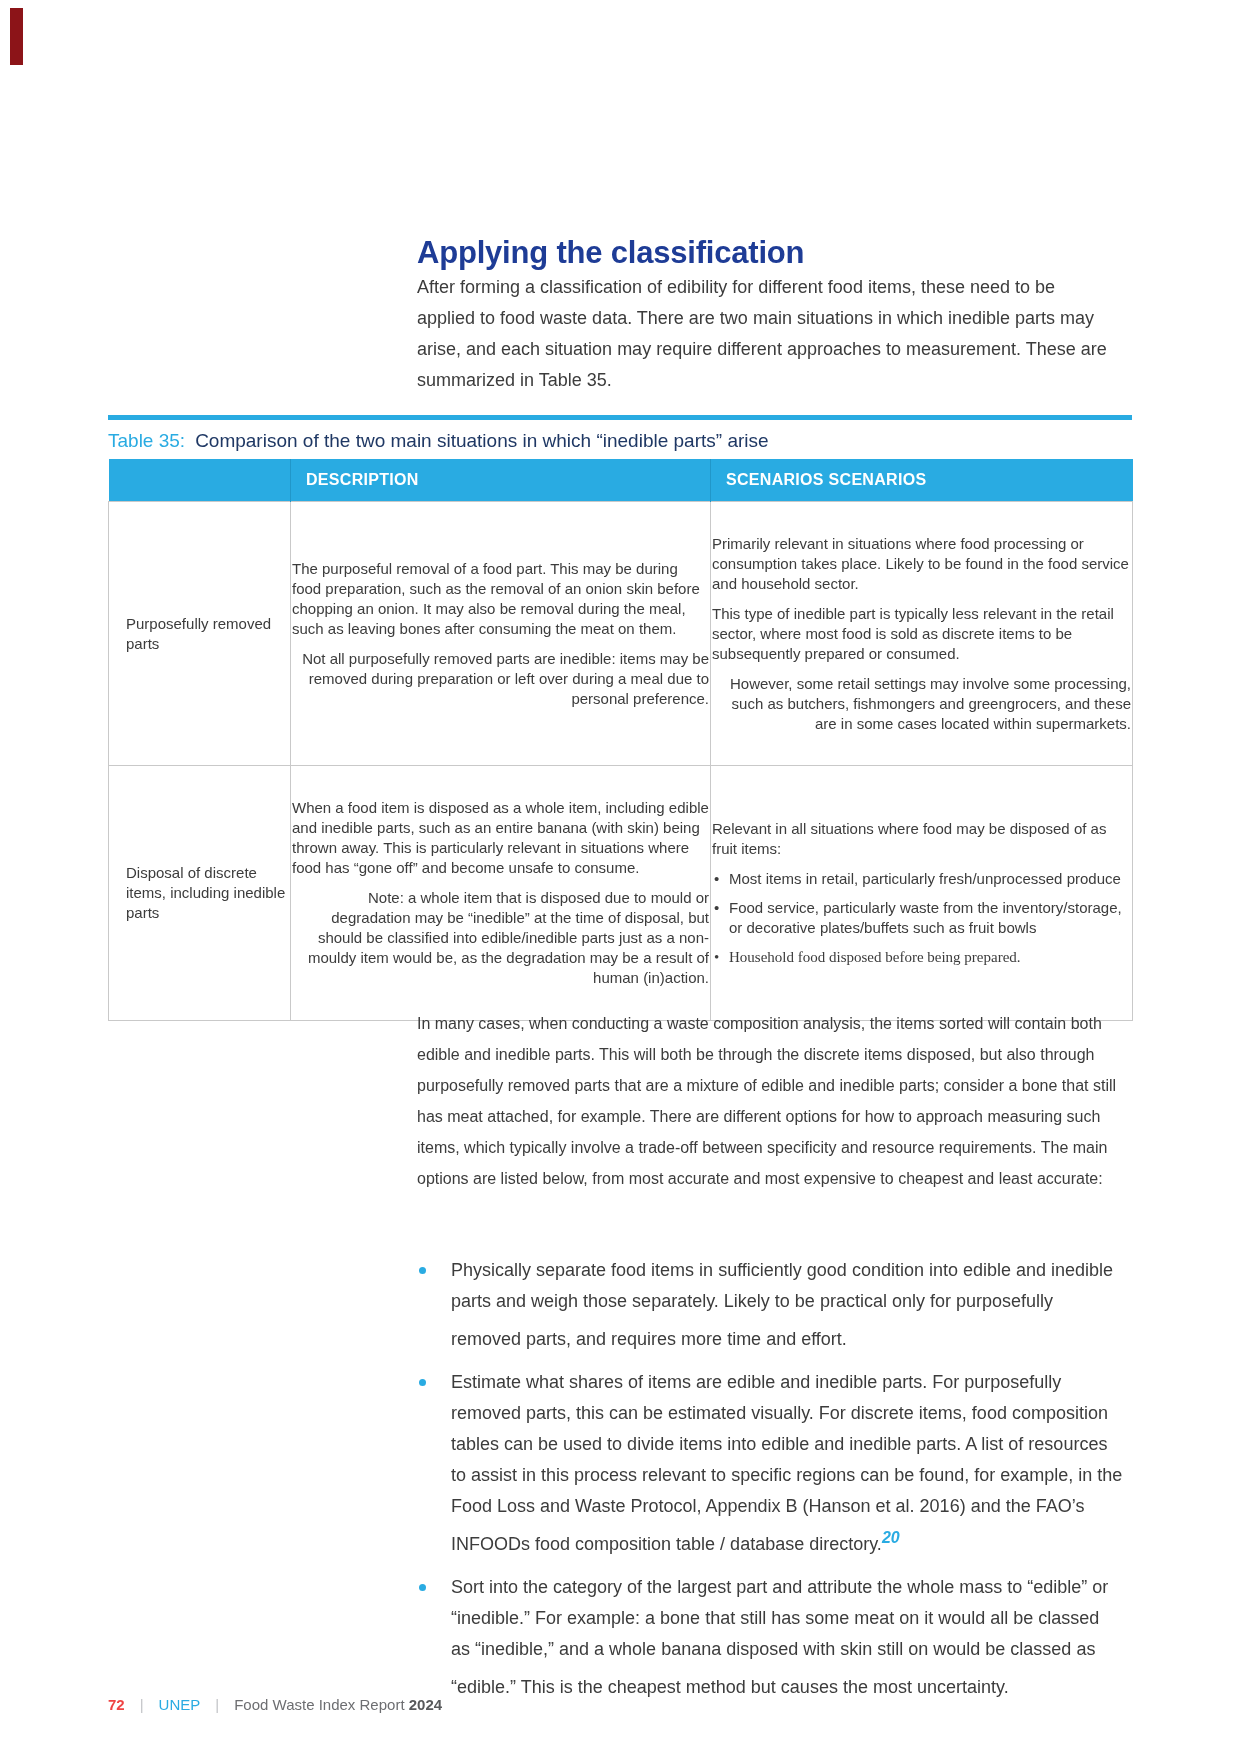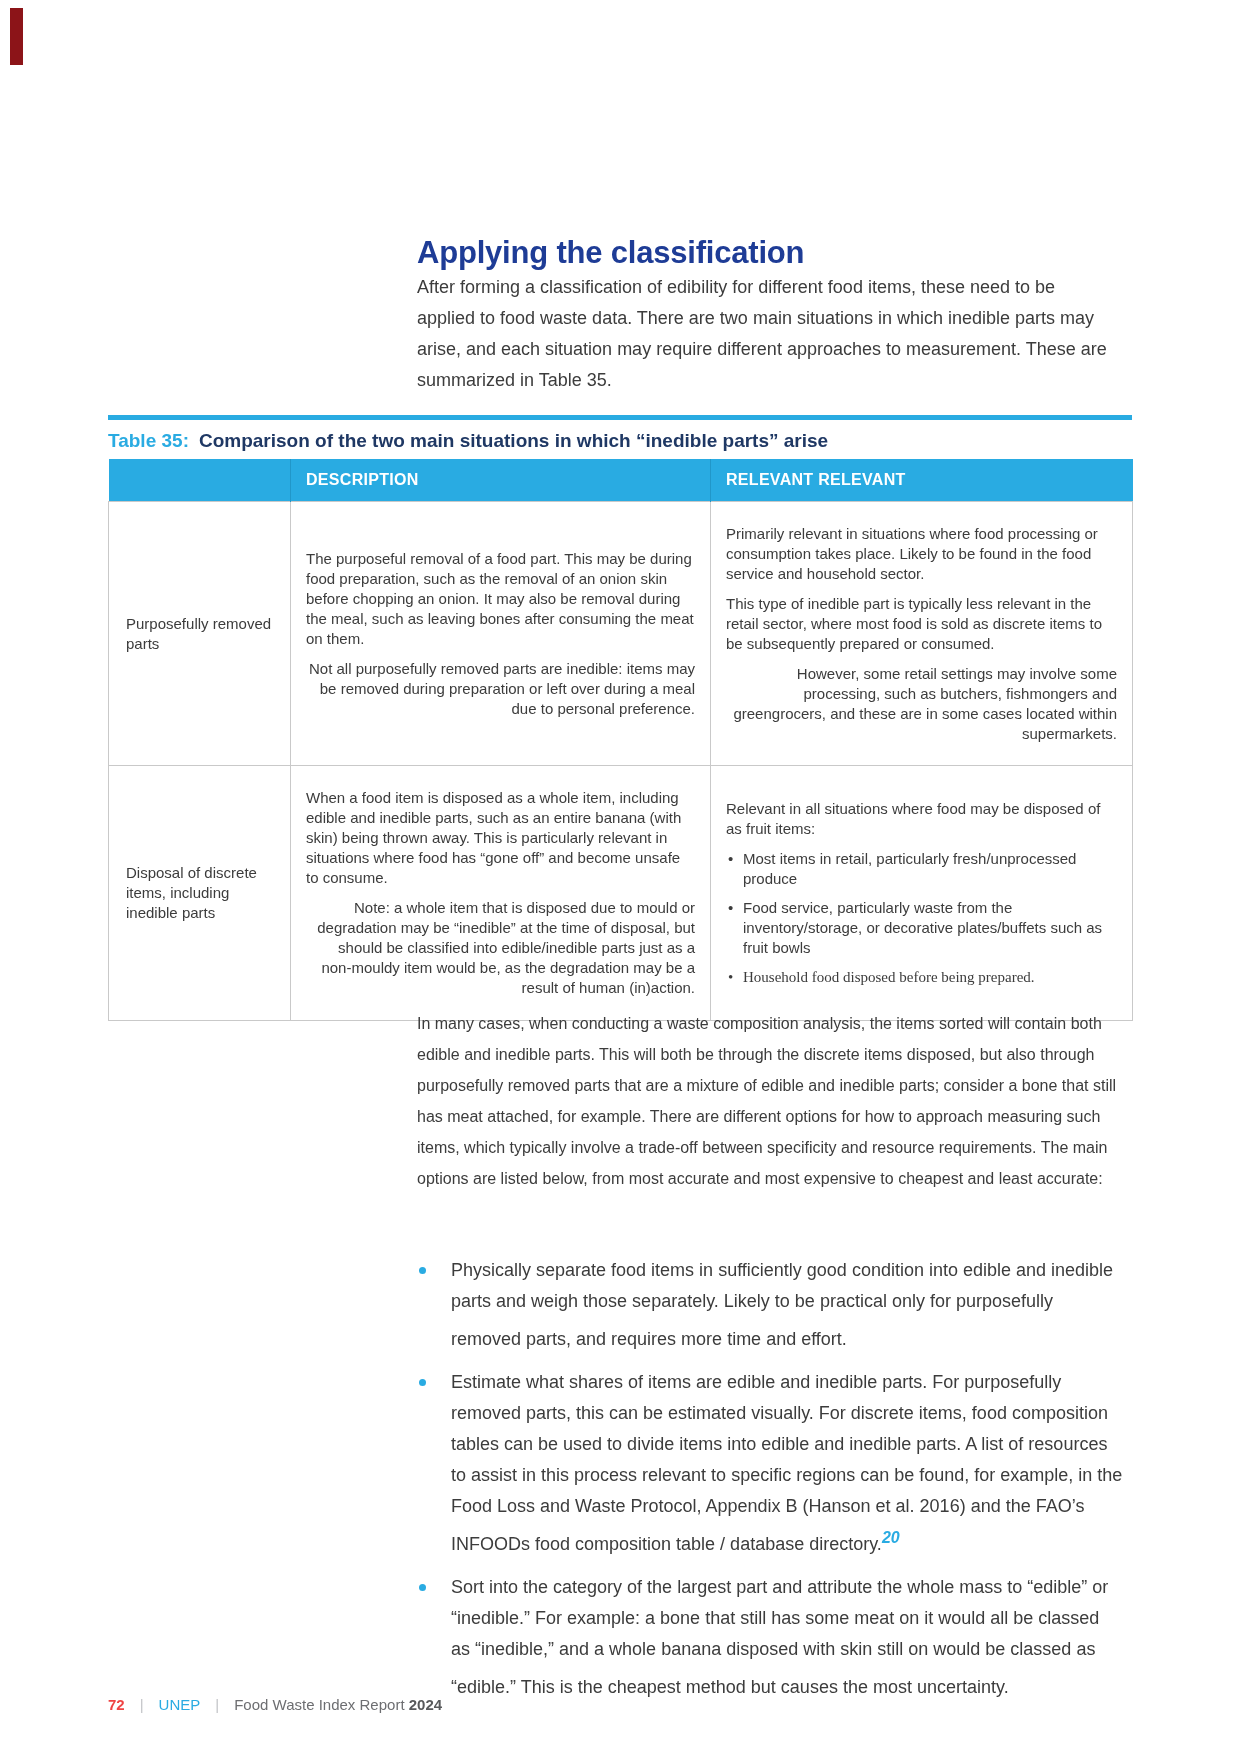--- a/index.html
+++ b/index.html
@@ -13,36 +13,36 @@
     position:absolute; left:417px; top:214px;
     font-size:31px; font-weight:bold; color:#1e3c96; letter-spacing:-0.2px;
   }
   .intro {
     position:absolute; left:417px; top:272px; width:700px;
     font-size:18px; line-height:31px; color:#3c3c3c; margin:0;
   }
 
   .rule { position:absolute; left:108px; top:415px; width:1024px; height:5px; background:#29abe2; }
 
-  .caption { position:absolute; left:108px; top:430px; font-size:19px; font-weight:bold; }
+  .caption { position:absolute; left:108px; top:430px; font-size:19px; font-weight:normal; }
   .caption .label { color:#29abe2; margin-right:10px; }
   .caption .text  { color:#1f3864; }
 
   table.t35 {
     position:absolute; left:108px; top:459px; width:1024px;
     border-collapse:collapse; table-layout:fixed;
   }
   table.t35 th {
     background:#29abe2; color:#ffffff; font-size:16px; font-weight:bold;
     text-align:left; height:42px; padding:0 15px; letter-spacing:0.3px;
   }
   table.t35 th + th { border-left:1px solid rgba(0,60,90,0.18); }
   table.t35 td {
     border:1px solid #c9c9c9; vertical-align:middle;
-    font-size:15px; line-height:20px; color:#3c3c3c; padding:14px 15px;
+    font-size:15px; line-height:20px; color:#3c3c3c; padding:14px 1px;
   }
   tr.row-a td { height:235px; }
   tr.row-b td { height:226px; }
   table.t35 td p { margin:0 0 10px 0; }
   table.t35 td p:last-child { margin-bottom:0;text-align:right; }
   .situation-cell { padding-left:17px !important; }
   ul.cell-bullets { margin:10px 0 0 0; padding:0; list-style:none; }
   ul.cell-bullets li { position:relative; padding-left:17px; margin-bottom:9px; }
   ul.cell-bullets li:last-child { margin-bottom:0;font-family:Liberation Serif, serif; }
   ul.cell-bullets li::before { content:"\2022"; position:absolute; left:2px; top:0; color:#3c3c3c; }
@@ -89,21 +89,21 @@
   <table class="t35">
     <colgroup>
       <col style="width:182px">
       <col style="width:420px">
       <col style="width:422px">
     </colgroup>
     <thead>
       <tr>
         <th></th>
         <th>DESCRIPTION</th>
-        <th>RELEVANT RELEVANT</th>
+        <th>SCENARIOS SCENARIOS</th>
       </tr>
     </thead>
     <tbody>
       <tr class="row-a">
         <td class="situation-cell">Purposefully removed parts</td>
         <td>
           <p>The purposeful removal of a food part. This may be during food preparation, such as the removal of an onion skin before chopping an onion. It may also be removal during the meal, such as leaving bones after consuming the meat on them.</p>
           <p>Not all purposefully removed parts are inedible: items may be removed during preparation or left over during a meal due to personal preference.</p>
         </td>
         <td>

